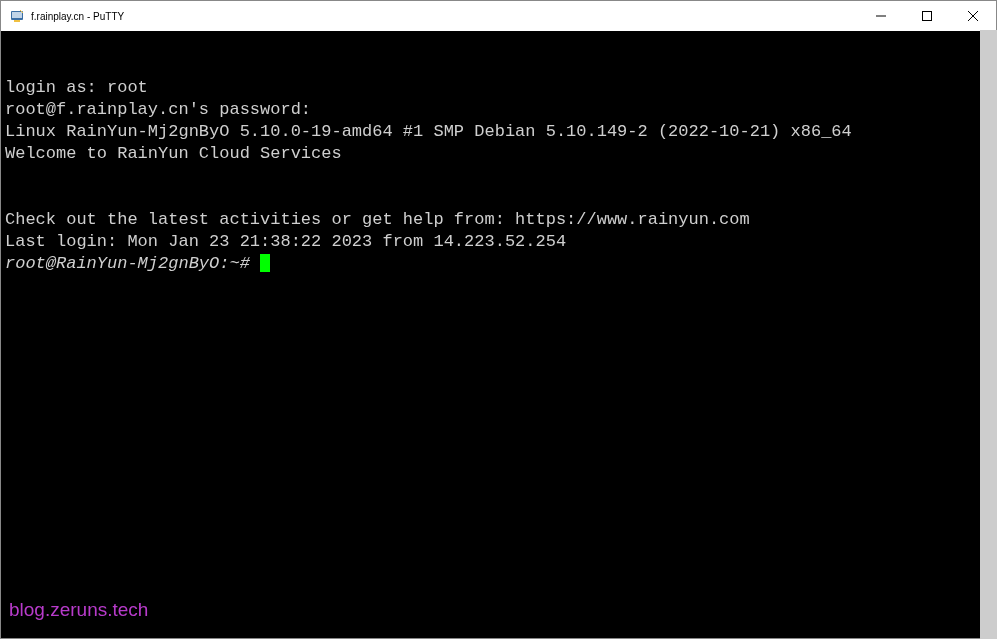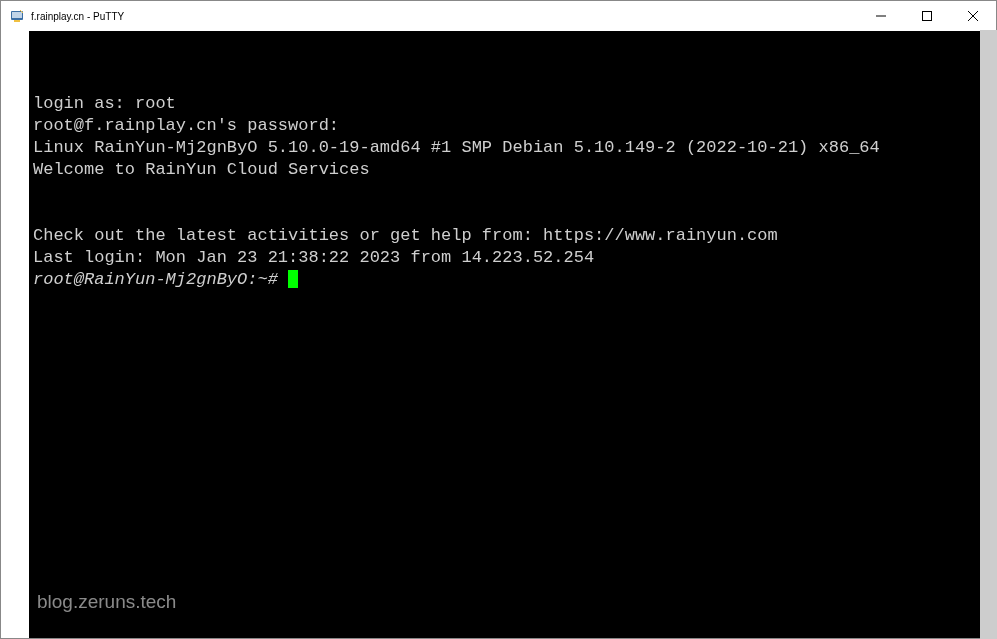--- a/index.html
+++ b/index.html
@@ -61,48 +61,47 @@
       width: 10px;
       height: 10px;
     }
     .terminal {
       flex: 1;
       background: #000;
       color: #cfcfcf;
       font-family: "Consolas", "Courier New", monospace;
       font-size: 17px;
       line-height: 22px;
-      padding: 18px 4px;
+      padding: 2px 4px;
       position: relative;
       overflow: hidden;
       white-space: pre-wrap;
       word-break: break-all;
-      margin-left: 28px;
     }
     .terminal-line {
       white-space: pre-wrap;
       word-break: break-all;
     }
     .prompt-line {
       display: inline;
       font-style: italic;
     }
     .cursor {
       display: inline-block;
       width: 10px;
       height: 18px;
       background: #00ff00;
       vertical-align: text-bottom;
       margin-bottom: 1px;
     }
     .watermark {
       position: absolute;
-      bottom: 25px;
+      bottom: 17px;
       left: 8px;
-      color: #a3a3a3;
+      color: #d946ef;
       font-size: 19px;
       font-family: Arial, sans-serif;
       opacity: 0.85;
     }
     .scrollbar {
       position: absolute;
       right: 0;
       top: 30px;
       bottom: 0;
       width: 17px;

